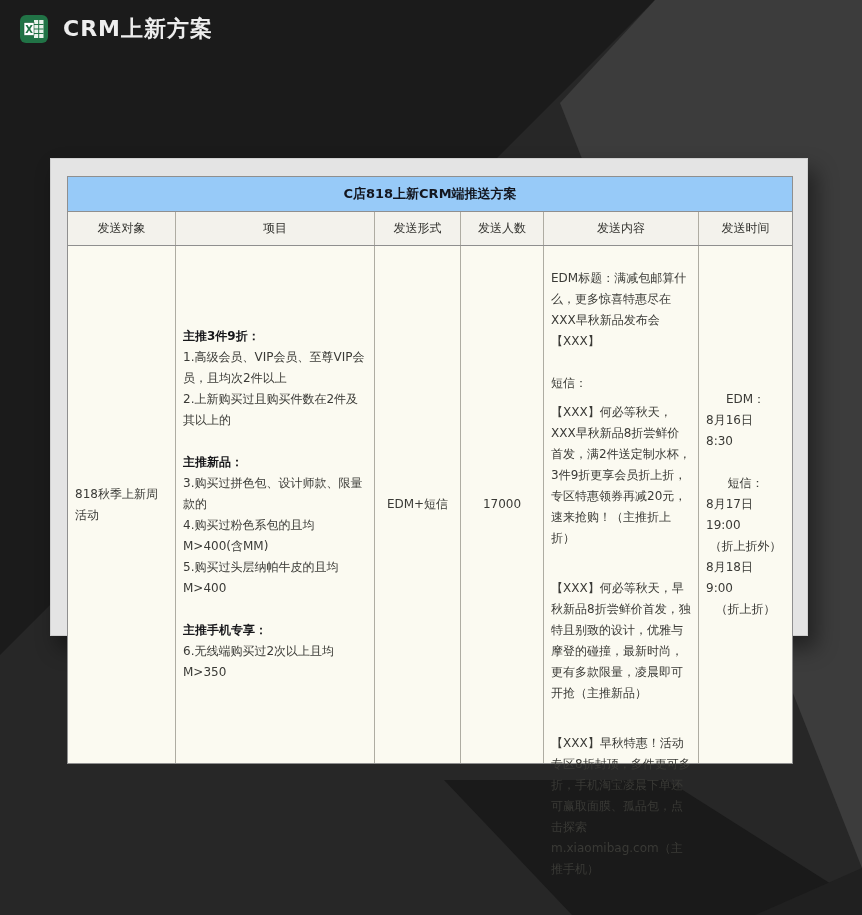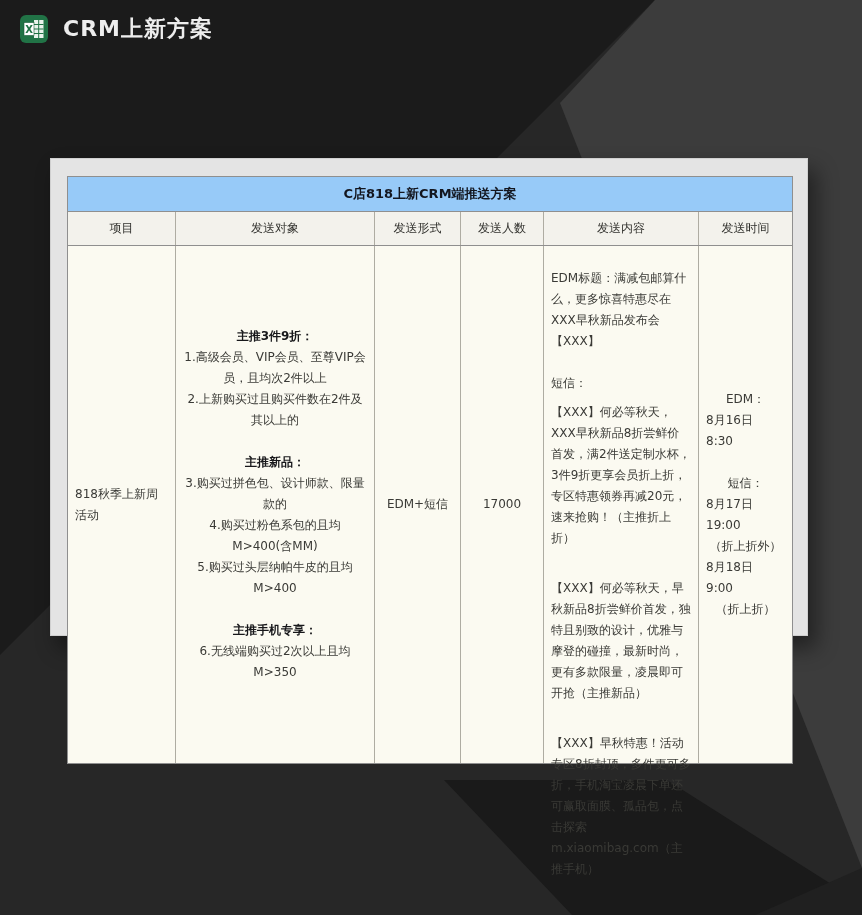--- a/index.html
+++ b/index.html
@@ -44,21 +44,21 @@
     font-size:12px;font-weight:500;color:#33332f;
     border-right:1px solid #aeaca2;box-sizing:border-box;
   }
   .head-cell:last-child,.body-cell:last-child{border-right:none;}
   .body-row{flex:1 1 auto;background:#fbfaf1;min-height:0;}
   .body-cell{
     border-right:1px solid #aeaca2;box-sizing:border-box;
     font-size:12px;color:#3a3a36;line-height:21px;
     display:flex;flex-direction:column;min-height:0;
   }
-  .v-center{justify-content:center;text-align:center;}
+  .v-center{justify-content:center;}
   .h-center{align-items:center;text-align:left;}
   .cell-pad{padding:6px 7px;}
   .bold-head{font-weight:700;color:#17171a;}
   .group{margin-bottom:21px;}
   .group:last-child{margin-bottom:0;}
   .para{margin:8px 0 21px 0;white-space:pre-wrap;}
   .para.tight{margin:0;}
   .para:last-child{margin-bottom:0;}
   .time-line{white-space:pre-wrap;min-height:21px;}
   .txt{white-space:pre-wrap;}
@@ -84,22 +84,22 @@
   </svg>
   <div class="app-title">CRM上新方案</div>
 </div>
 
 <div class="panel">
   <div class="sheet">
 
     <div class="sheet-title">C店818上新CRM端推送方案</div>
 
     <div class="grid head-row">
+      <div class="head-cell">发送对象</div>
       <div class="head-cell">项目</div>
-      <div class="head-cell">发送对象</div>
       <div class="head-cell">发送形式</div>
       <div class="head-cell">发送人数</div>
       <div class="head-cell">发送内容</div>
       <div class="head-cell">发送时间</div>
     </div>
 
     <div class="grid body-row" style="flex:1 1 auto;">
 
       <div class="body-cell v-center h-center cell-pad">
         <div class="txt">818秋季上新周活动</div>

